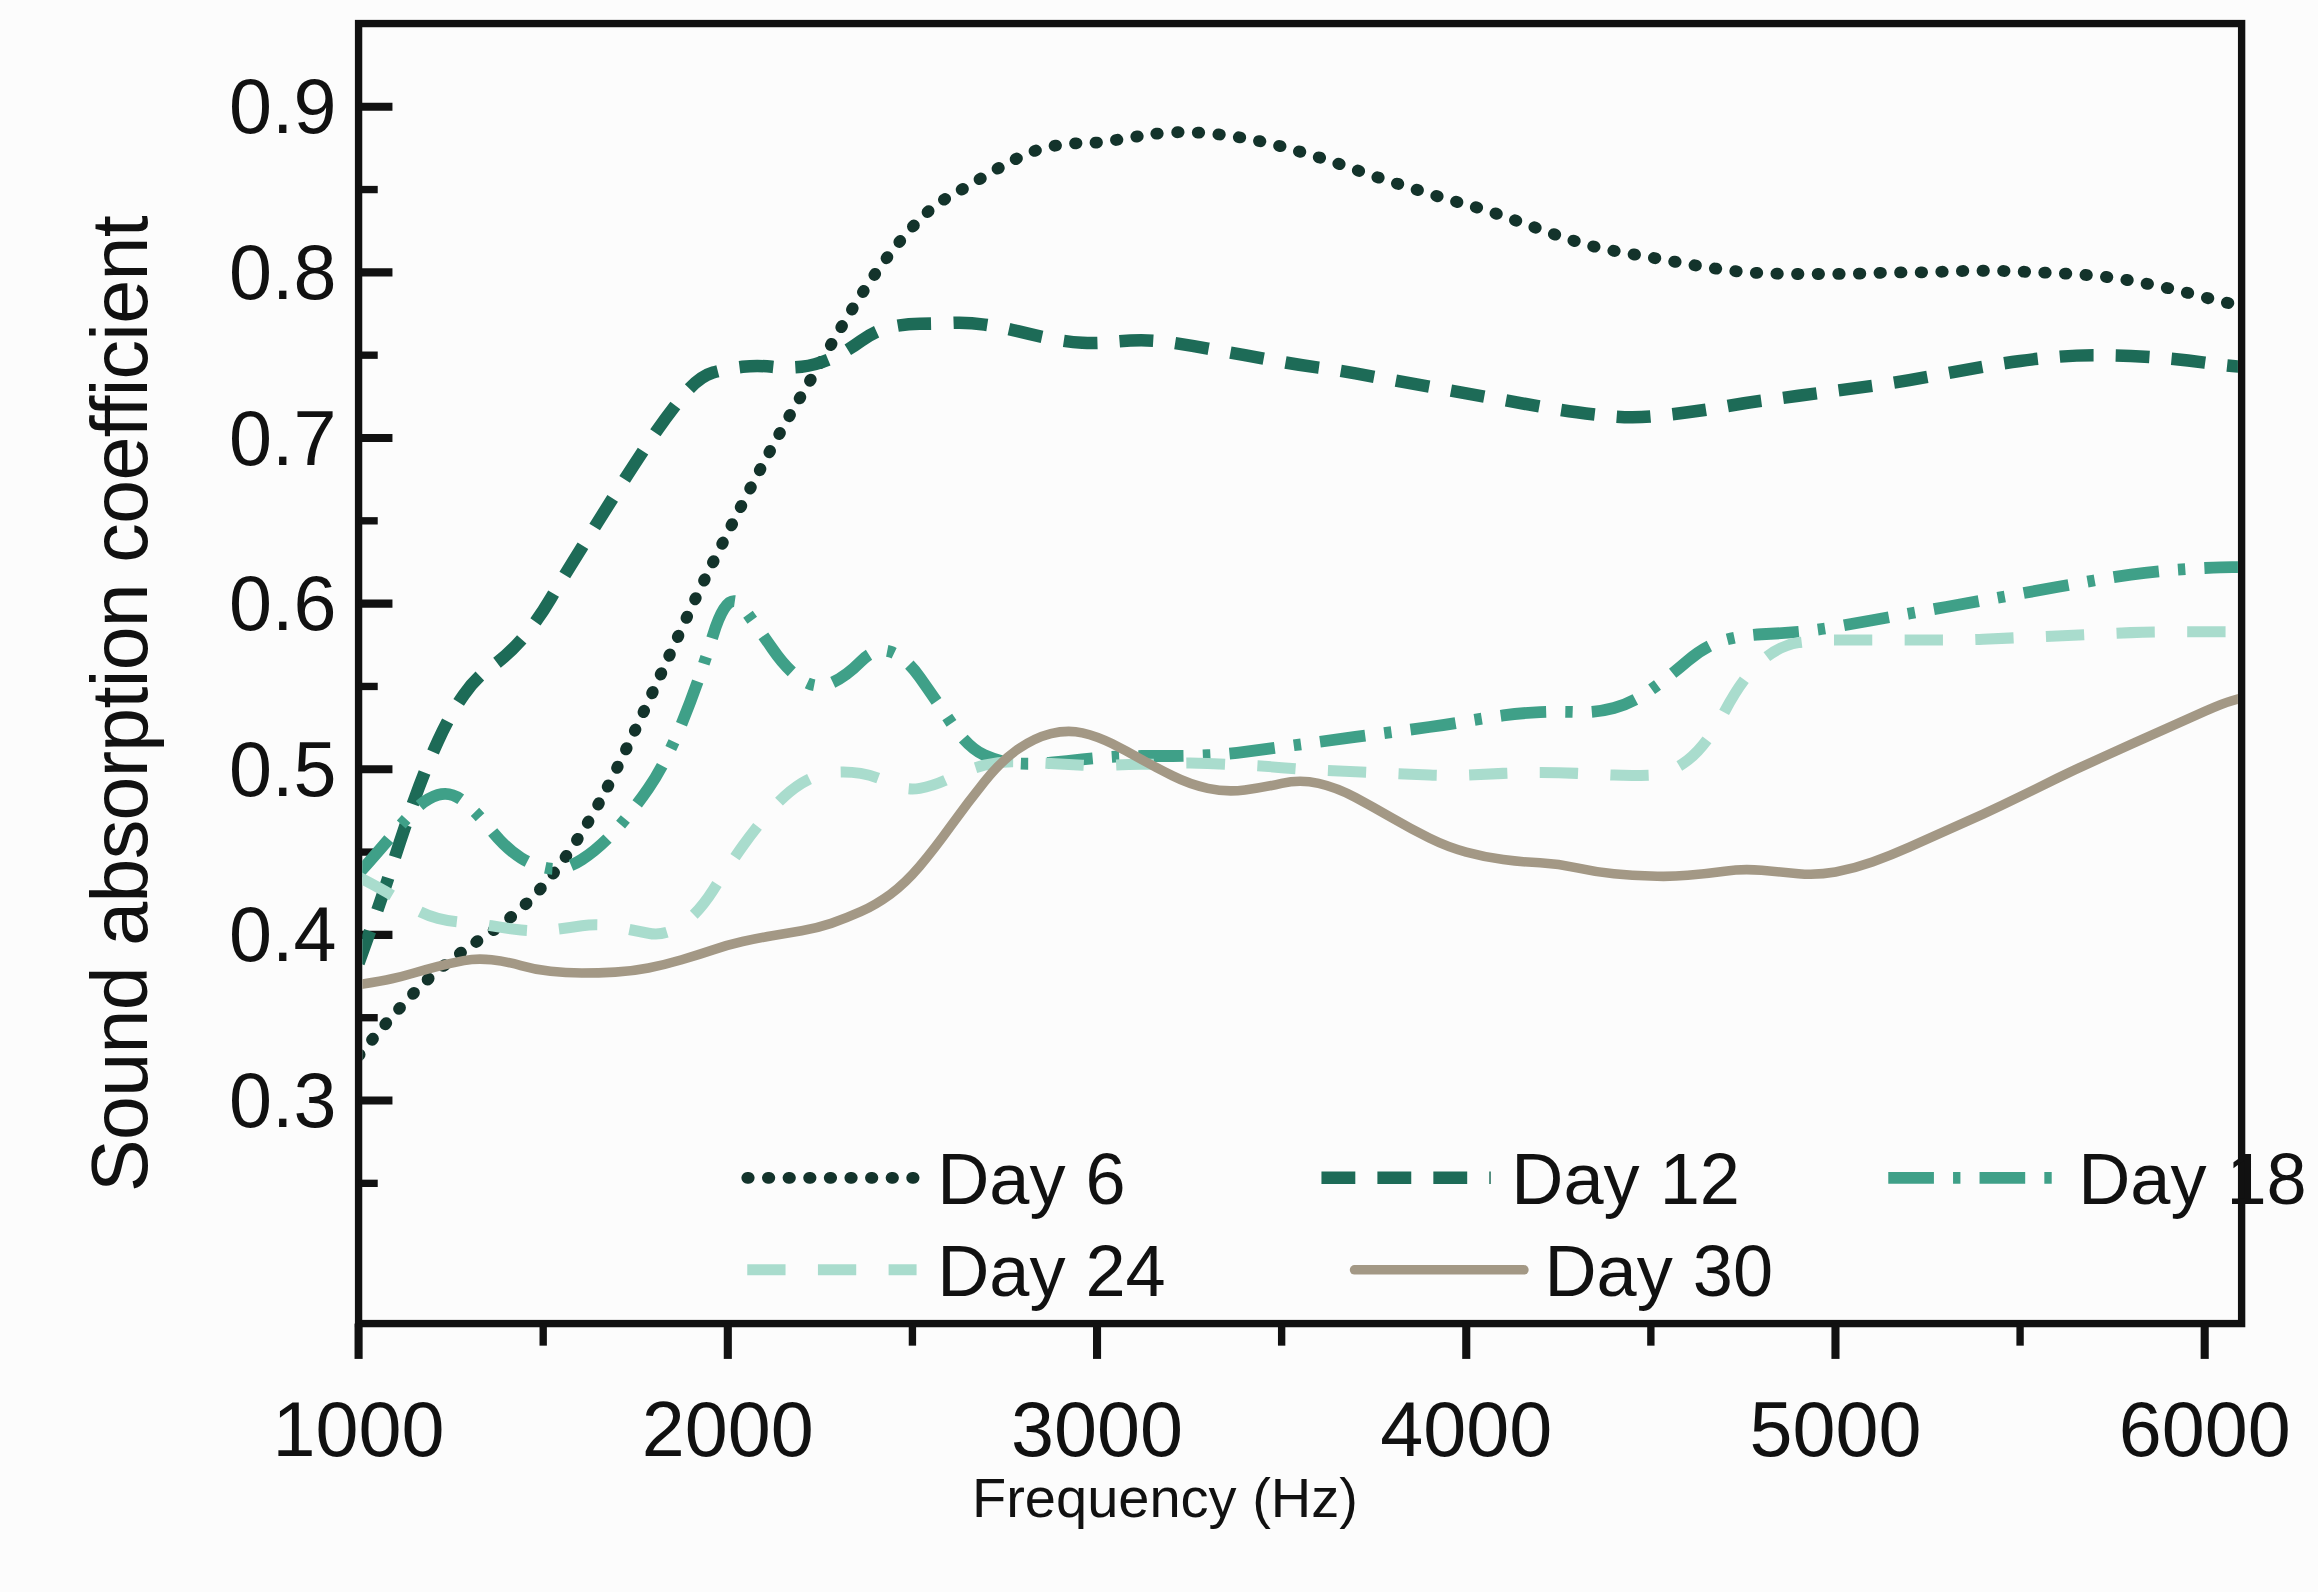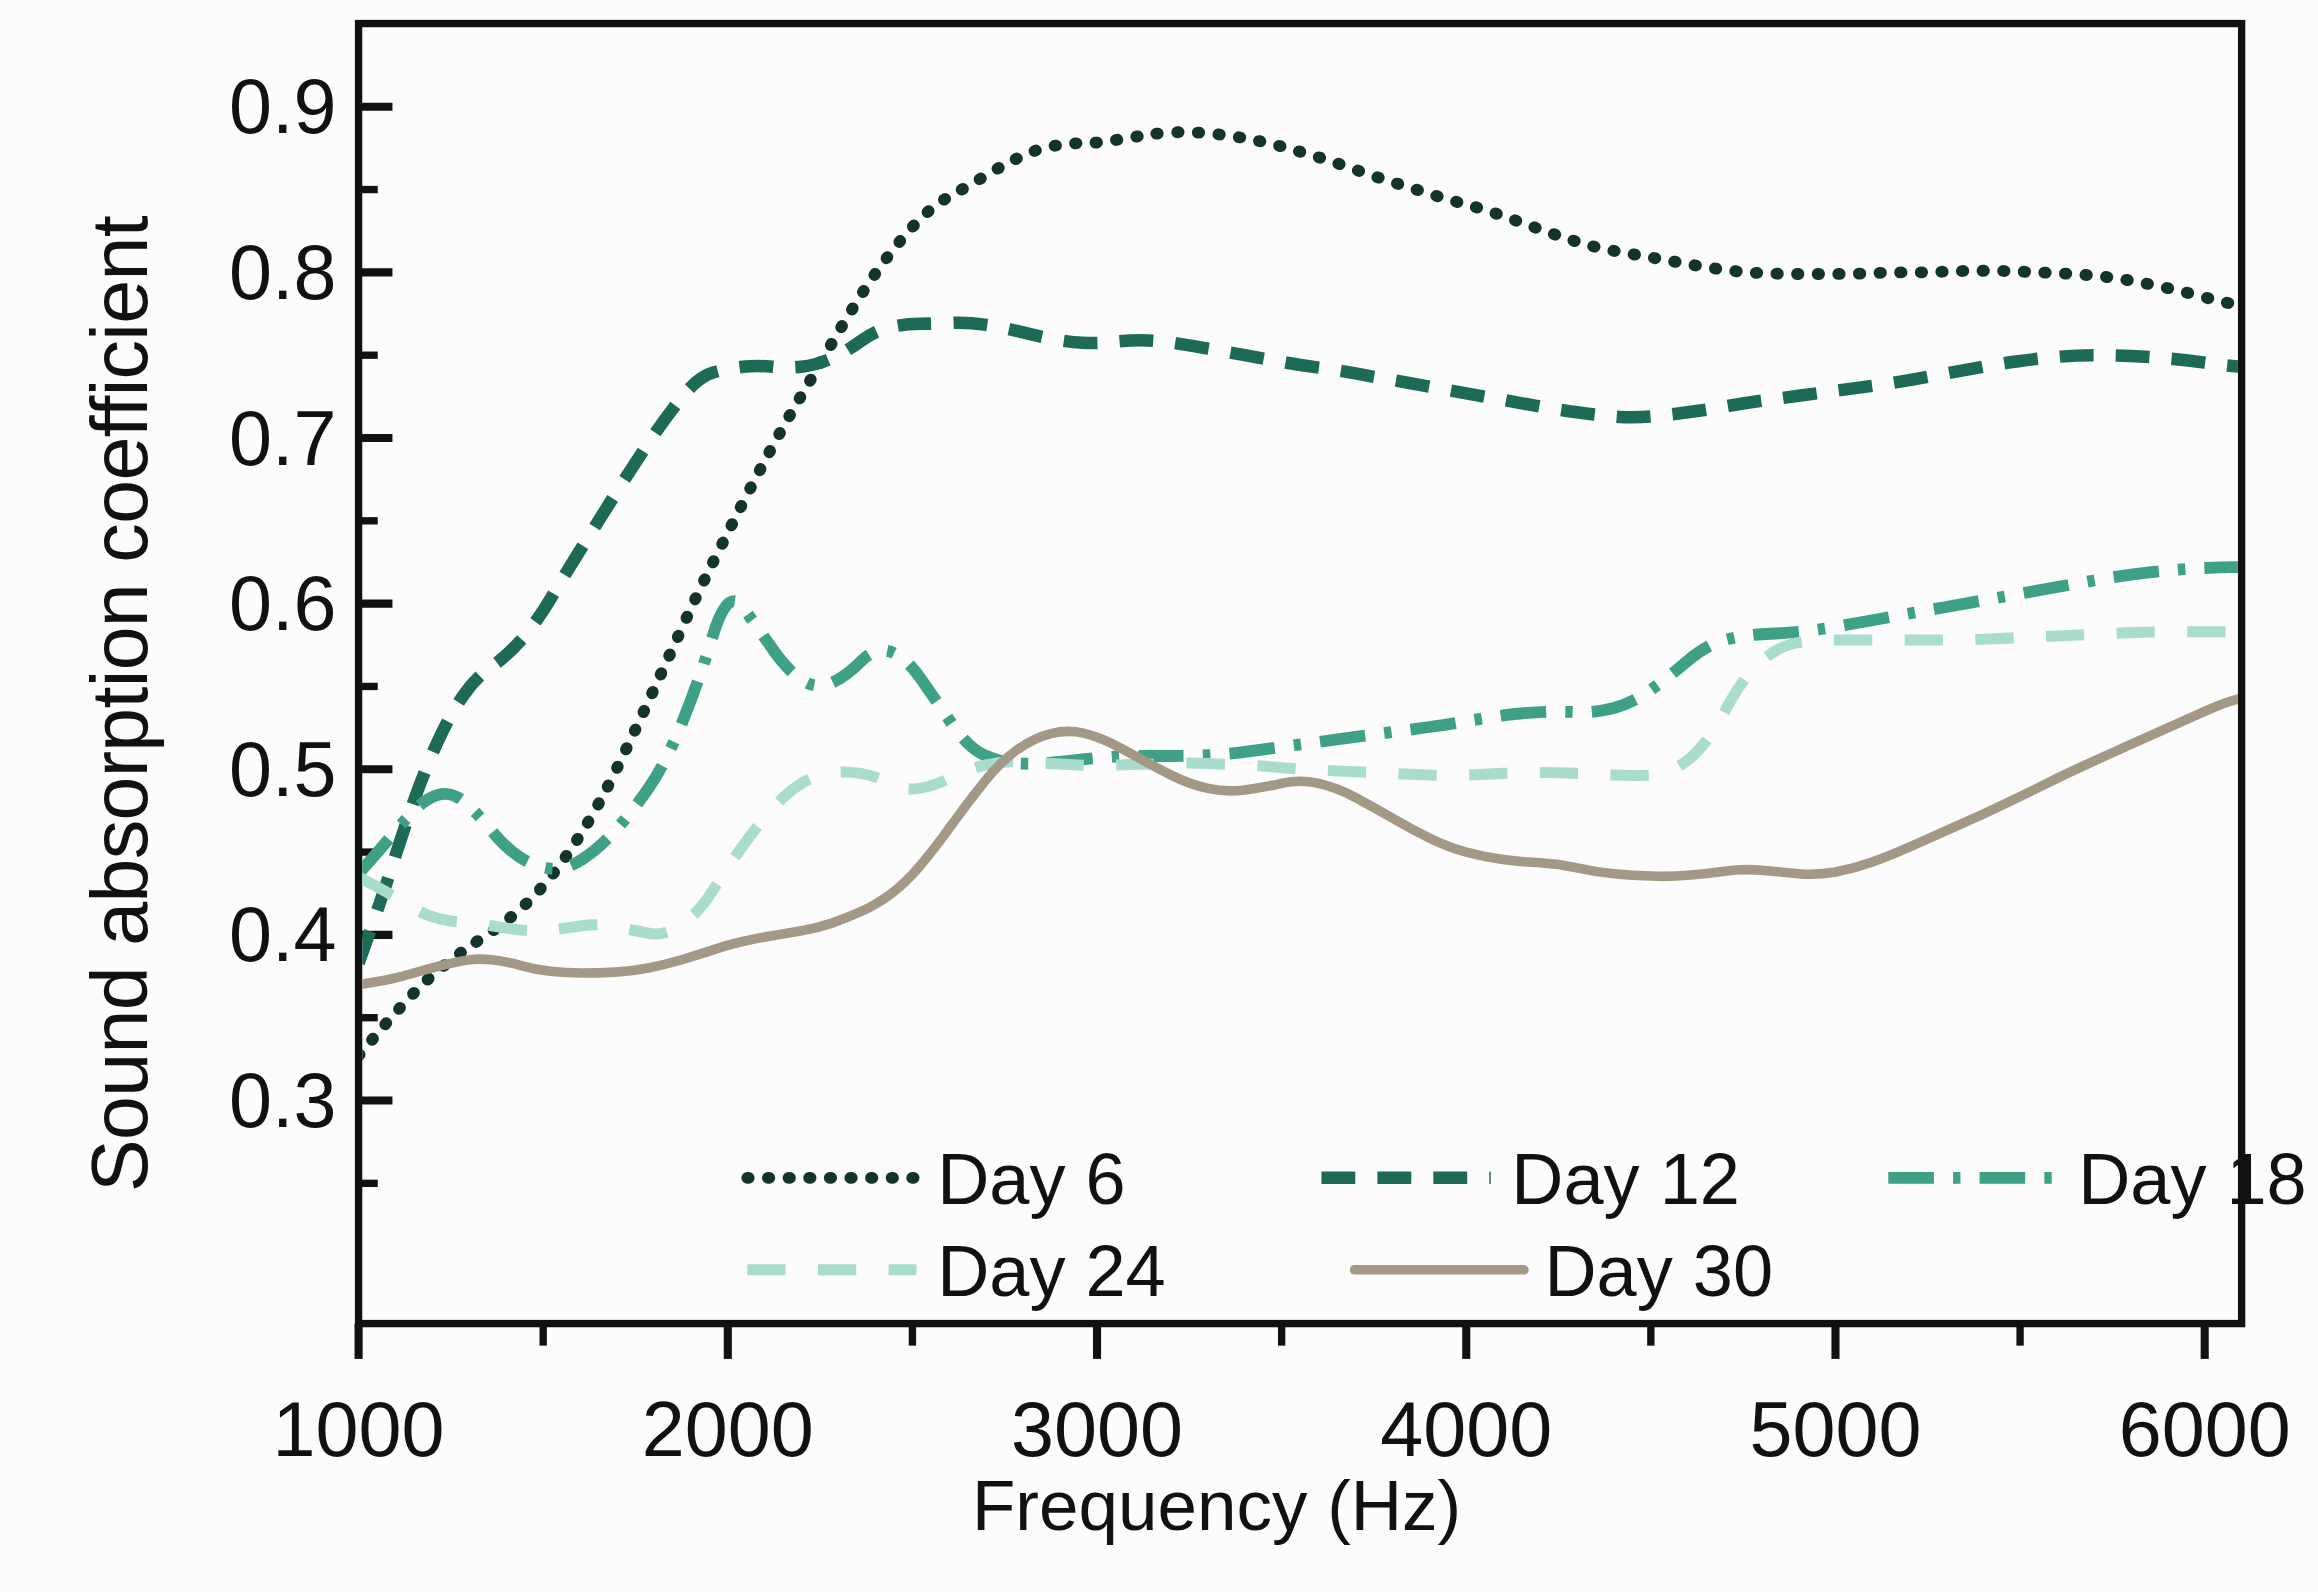--- a/index.html
+++ b/index.html
@@ -10,21 +10,21 @@
     position:absolute;
     transform-origin:0 0;
     transform:rotate(-90deg);
     font-size:79px;
     color:#111;
     white-space:nowrap;
     letter-spacing:-0.7px;
   }
   .xlabel{
     position:absolute;
-    font-size:71px;
+    font-size:56px;
     color:#111;
     white-space:nowrap;
   }
   .tick-text{font-size:105px;fill:#111;font-family:"Liberation Sans",sans-serif;}
   .legend-text{font-size:98px;fill:#111;font-family:"Liberation Sans",sans-serif;}
 </style>
 </head>
 <body>
 
 <div id="fig">

